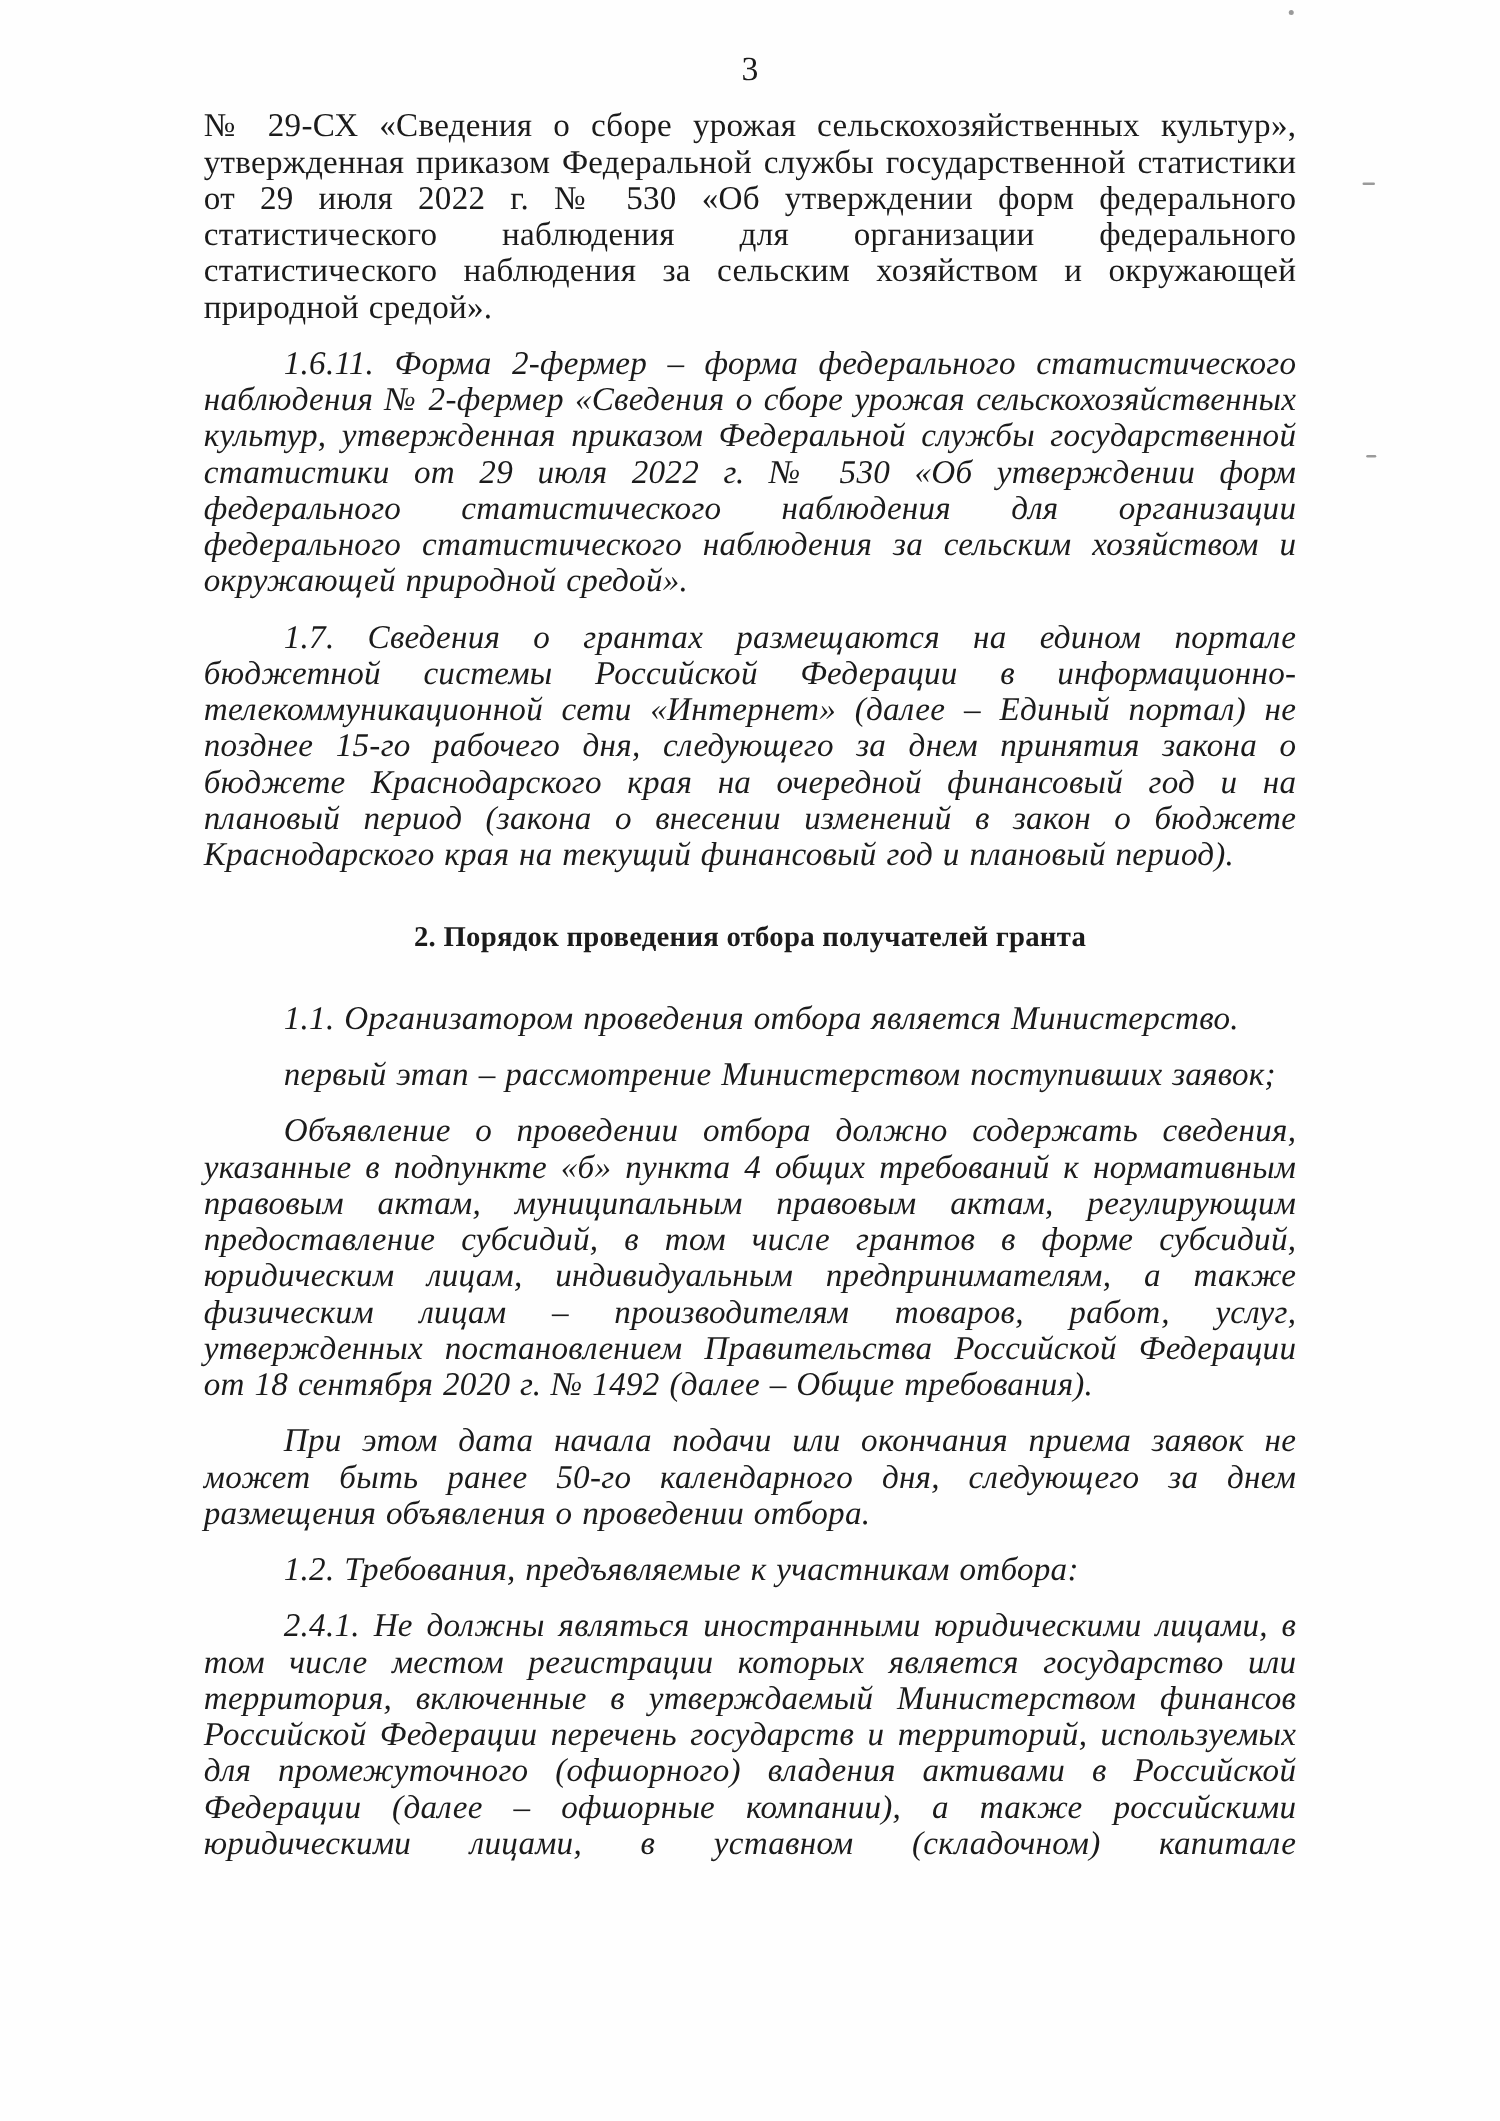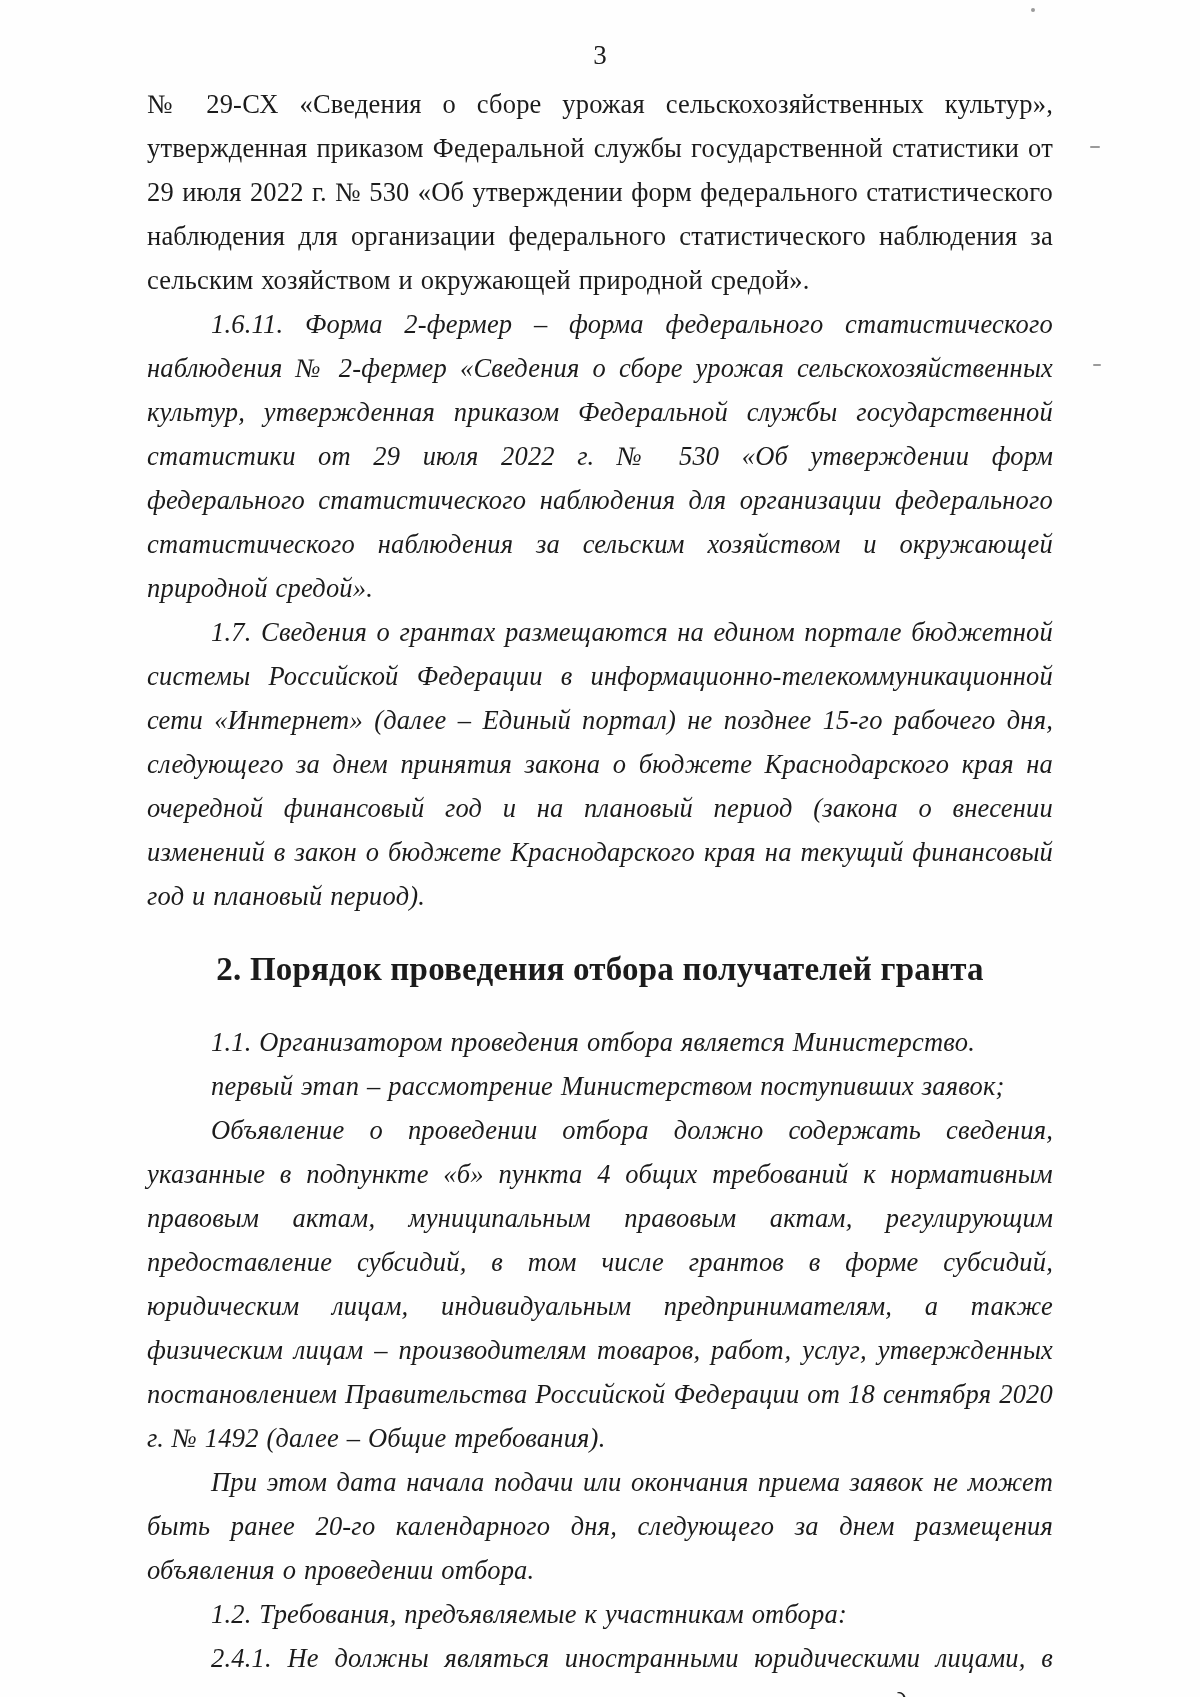--- a/index.html
+++ b/index.html
@@ -26,40 +26,40 @@
     width: 906px;
   }
   .page-number {
     width: 906px;
     text-align: center;
     font-size: 27px;
     line-height: 30px;
     margin-bottom: 12px;
   }
   .para {
-    margin: 0;
+    margin: 16px;
     font-size: 26.5px;
-    line-height: 44px;
+    line-height: 29px;
     text-align: justify;
     letter-spacing: 0.2px;
     word-spacing: 1px;
     hyphens: auto;
     -webkit-hyphens: auto;
   }
   .indent {
     text-indent: 64px;
     font-style: italic;
   }
   .cont-bottom {
     text-align-last: justify;
   }
   .section-heading {
     width: 906px;
     margin: 34px 0 33px 0;
-    font-size: 33px;
+    font-size: 23px;
     line-height: 35.4px;
     font-weight: 700;
     text-align: center;
     letter-spacing: 0.2px;
   }
   .artifact {
     position: absolute;
     background: #9a9a9a;
     border-radius: 50%;
   }
@@ -76,21 +76,21 @@
   <div class="text-block">
     <p class="para">№ 29-СХ «Сведения о сборе урожая сельскохозяйственных культур», утвержденная приказом Федеральной службы государственной статистики от 29 июля 2022 г. № 530 «Об утверждении форм федерального статистического наблюдения для организации федерального статистического наблюдения за сельским хозяйством и окружающей природной средой».</p>
     <p class="para indent">1.6.11. Форма 2-фермер – форма федерального статистического наблюдения № 2-фермер «Сведения о сборе урожая сельскохозяйственных культур, утвержденная приказом Федеральной службы государственной статистики от 29 июля 2022 г. № 530 «Об утверждении форм федерального статистического наблюдения для организации федерального статистического наблюдения за сельским хозяйством и окружающей природной средой».</p>
     <p class="para indent">1.7. Сведения о грантах размещаются на едином портале бюджетной системы Российской Федерации в информационно-телекоммуникационной сети «Интернет» (далее – Единый портал) не позднее 15-го рабочего дня, следующего за днем принятия закона о бюджете Краснодарского края на очередной финансовый год и на плановый период (закона о внесении изменений в закон о бюджете Краснодарского края на текущий финансовый год и плановый период).</p>
 
     <h2 class="section-heading">2. Порядок проведения отбора получателей гранта</h2>
 
     <p class="para indent">1.1. Организатором проведения отбора является Министерство.</p>
     <p class="para indent">первый этап – рассмотрение Министерством поступивших заявок;</p>
     <p class="para indent">Объявление о проведении отбора должно содержать сведения, указанные в подпункте «б» пункта 4 общих требований к нормативным правовым актам, муниципальным правовым актам, регулирующим предоставление субсидий, в том числе грантов в форме субсидий, юридическим лицам, индивидуальным предпринимателям, а также физическим лицам – производителям товаров, работ, услуг, утвержденных постановлением Правительства Российской Федерации от 18 сентября 2020 г. № 1492 (далее – Общие требования).</p>
-    <p class="para indent">При этом дата начала подачи или окончания приема заявок не может быть ранее 20-го календарного дня, следующего за днем размещения объявления о проведении отбора.</p>
+    <p class="para indent">При этом дата начала подачи или окончания приема заявок не может быть ранее 50-го календарного дня, следующего за днем размещения объявления о проведении отбора.</p>
     <p class="para indent">1.2. Требования, предъявляемые к участникам отбора:</p>
     <p class="para indent cont-bottom">2.4.1. Не должны являться иностранными юридическими лицами, в том числе местом регистрации которых является государство или территория, включенные в утверждаемый Министерством финансов Российской Федерации перечень государств и территорий, используемых для промежуточного (офшорного) владения активами в Российской Федерации (далее – офшорные компании), а также российскими юридическими лицами, в уставном (складочном) капитале</p>
   </div>
 
   <span class="artifact a1"></span>
   <span class="artifact a2"></span>
   <span class="artifact a3"></span>
 </div>
 
 </body></html>

